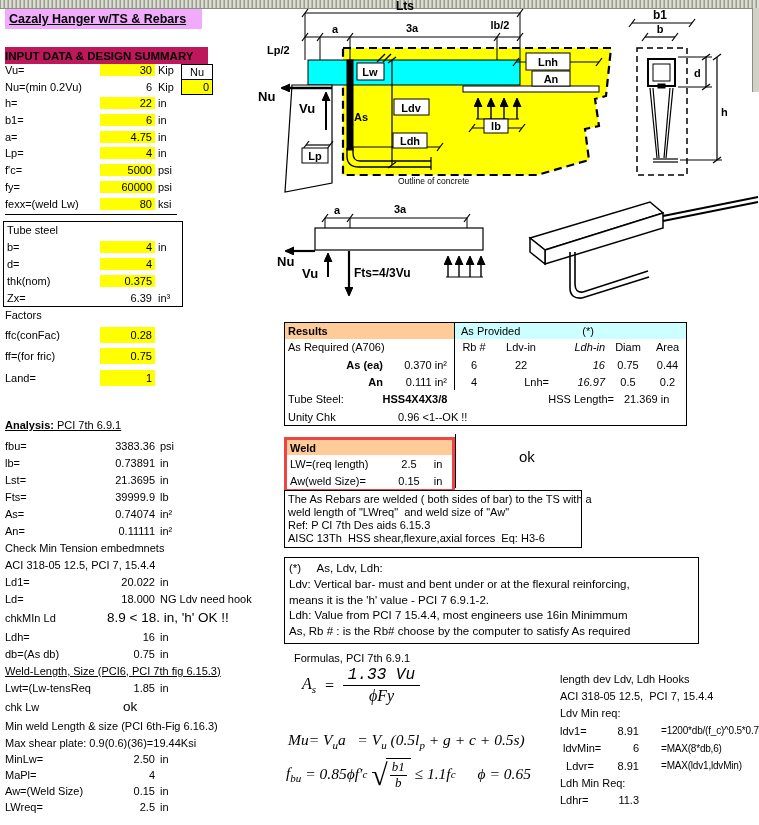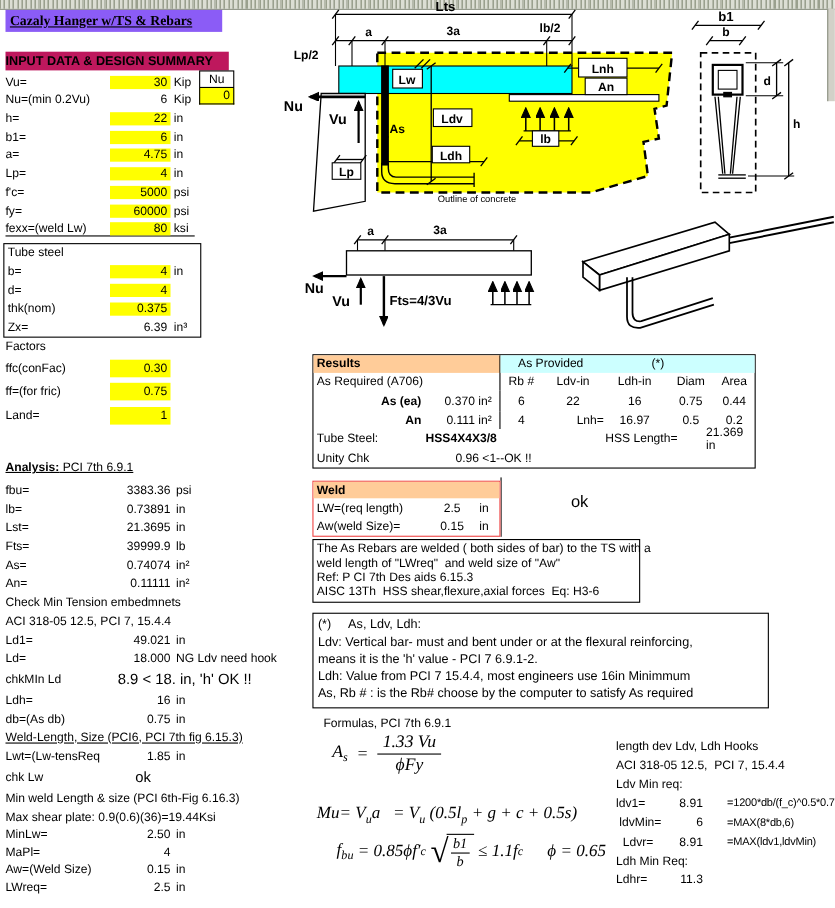--- a/index.html
+++ b/index.html
@@ -7,29 +7,29 @@
           font-family:"Liberation Sans",sans-serif;font-size:11px;color:#000;}
 
   
   .top-border{position:absolute;left:0;top:0;width:759px;height:8px;
     background:repeating-linear-gradient(90deg,#9aa08e 0 1px,#dcded4 1px 3px,#b6baac 3px 4px);
     border-bottom:1px solid #8a8f80;}
   .right-strip{position:absolute;left:752px;top:8px;width:7px;height:84px;
     background:#d2d1c8;border-left:1px solid #8a8f80;}
 
   
-  .title-band{position:absolute;left:5px;top:9px;width:197px;height:20px;background:#8b5cf6;
-    display:flex;align-items:center;padding-left:4px;box-sizing:border-box;font-family:Liberation Serif, serif;}
+  .title-band{position:absolute;left:5px;top:9px;width:197px;height:20px;background:#f0abfc;
+    display:flex;align-items:center;padding-left:4px;box-sizing:border-box;}
   .title-band span{font-weight:bold;font-size:12.5px;text-decoration:underline;}
   .input-header{position:absolute;left:5px;top:47px;width:203px;height:17px;background:#be185d;
     font-weight:bold;font-size:11.5px;display:flex;align-items:center;}
 
   
   .input-rows{position:absolute;left:5px;top:64px;width:172px;border-bottom:1.5px solid #000;}
-  .row{display:flex;align-items:flex-end;height:16.7px;}
+  .row{display:flex;align-items:flex-start;height:16.7px;}
   .lbl{width:95px;}
   .val{width:55px;text-align:right;padding-right:3px;box-sizing:border-box;}
   .y{background:#FFFF00;padding-left:15px;}
   .unit{padding-left:3px;}
 
   .nu-box{position:absolute;left:181px;top:64px;width:32px;}
   .nu-h{border:1px solid #000;height:14px;text-align:center;line-height:14px;}
   .nu-v{border:1px solid #000;border-top:none;height:14px;text-align:right;line-height:14px;padding-right:3px;}
 
   .tube-box{position:absolute;left:3px;top:221px;width:180px;border:1.3px solid #000;box-sizing:border-box;}
@@ -61,60 +61,60 @@
   .rtable{position:absolute;left:284px;top:322px;width:401px;border:1px solid #000;background:#fff;box-sizing:content-box;}
   .rt-row{display:flex;align-items:stretch;height:16px;}
   .rt-row.h19{height:19px;}
   .rt-left{width:170px;border-right:1px solid #000;display:flex;align-items:center;padding:0 3px;box-sizing:border-box;}
   .rt-right{flex:1;display:flex;align-items:center;}
   .hdr-l{background:#FFCC99;font-weight:bold;}
   .hdr-r{background:#CCFFFF;}
   .star{margin-left:62px;}
   .c1{width:38px;text-align:center;}
   .c2{width:56px;text-align:center;}
-  .c3{width:56px;text-align:center;}
+  .c3{width:56px;text-align:right;font-style:italic;}
   .c4{width:46px;text-align:center;}
   .c5{width:33px;text-align:center;}
   .as-l{width:95px;text-align:right;font-weight:bold;}
   .as-v{flex:1;text-align:right;padding-right:4px;}
-  .plain-row{display:flex;align-items:center;height:18px;padding:0 3px;gap:16px;}
+  .plain-row{display:flex;align-items:center;height:18px;padding:0 3px;}
   .ts1{width:76px;}
   .ts2{width:102px;font-weight:bold;text-align:center;}
   .ts3{width:148px;text-align:right;}
   .ts4{padding-left:10px;}
   .un1{width:76px;}
   .un2{padding-left:34px;}
 
   .vline{position:absolute;left:455px;top:434px;width:1px;height:54px;background:#000;}
   .ok-big{position:absolute;left:519px;top:448px;font-size:15px;}
 
-  .weld-box{position:absolute;left:284px;top:437px;width:171px;border:1px solid #ef4444;box-sizing:border-box;background:#fff;}
+  .weld-box{position:absolute;left:284px;top:437px;width:171px;border:3px solid #ef4444;box-sizing:border-box;background:#fff;}
   .w-head{background:#FFCC99;font-weight:bold;height:15px;display:flex;align-items:center;padding:0 3px;}
   .w-row{display:flex;align-items:center;height:17px;padding:0 3px;}
   .w-lbl{flex:1;font-weight:normal;}
   .w-val{width:36px;text-align:center;}
   .w-unit{width:22px;text-align:center;}
 
   .note1{position:absolute;left:284px;top:490px;width:298px;border:1px solid #000;box-sizing:border-box;
          padding:2px 3px;font-size:11px;line-height:13px;background:#fff;}
   .note2{position:absolute;left:284px;top:557px;width:415px;border:1px solid #000;box-sizing:border-box;
          padding:3px 4px;font-size:11.5px;line-height:15.8px;background:#fff;}
   .note1 div,.note2 div{white-space:pre;}
 
   
   .f-head{position:absolute;left:294px;top:652px;}
   .serif{font-family:"Liberation Serif",serif;font-style:italic;}
   .formula1{position:absolute;left:302px;top:666px;display:flex;align-items:center;font-size:16px;}
   .formula1 sub,.formula2 sub,.formula3 sub{font-size:11px;}
   .frac{display:inline-flex;flex-direction:column;text-align:center;margin-left:8px;}
-  .frac .num{border-bottom:1.3px solid #000;padding:0 5px 1px;}
+  .frac .num{border-bottom:1.3px solid #000;padding:0 5px 1px;font-family:Liberation Mono, monospace;}
   .frac .den{padding-top:1px;}
   .feq{margin-left:8px;}
   .formula2{position:absolute;left:288px;top:731px;font-size:15.5px;white-space:pre;}
-  .formula3{position:absolute;left:286px;top:758px;display:flex;align-items:center;font-size:15.5px;white-space:pre;margin-left:20px;}
+  .formula3{position:absolute;left:286px;top:758px;display:flex;align-items:center;font-size:15.5px;white-space:pre;}
   .rad{font-size:30px;font-style:normal;line-height:0.85;margin:0 -2px 0 4px;}
   .sfrac{display:inline-flex;flex-direction:column;align-items:center;border-top:1.5px solid #000;
          font-size:13px;line-height:1.15;padding:1px 4px 0;}
   .sfrac .sn{border-bottom:1px solid #000;padding:0 2px;}
   .phi-eq{margin-left:22px;}
 
   
   .ldv-block{position:absolute;left:560px;top:670px;width:199px;font-size:11px;}
   .lrow{display:flex;align-items:center;height:17.4px;white-space:pre;}
   .ll{width:47px;}
@@ -218,21 +218,21 @@
         <span class="tlbl">Zx=</span>
         <span class="tval">6.39</span>
         <span class="unit">in³</span>
       </div>
   </div>
 
   <div class="factors-title">Factors</div>
   <div class="factors">
     <div class="frow">
         <span class="lbl">ffc(conFac)</span>
-        <span class="val y">0.30</span>
+        <span class="val y">0.28</span>
       </div>
     <div class="frow">
         <span class="lbl">ff=(for fric)</span>
         <span class="val y">0.75</span>
       </div>
     <div class="frow">
         <span class="lbl">Land=</span>
         <span class="val y">1</span>
       </div>
   </div>
@@ -266,21 +266,21 @@
       </div>
     <div class="arow">
         <span class="albl">An=</span>
         <span class="aval">0.11111</span>
         <span class="aunit">in²</span>
       </div>
     <div class="anote">Check Min Tension embedmnets</div>
     <div class="anote">ACI 318-05 12.5,  PCI 7, 15.4.4</div>
     <div class="arow">
         <span class="albl">Ld1=</span>
-        <span class="aval">49.021</span>
+        <span class="aval">20.022</span>
         <span class="aunit">in</span>
       </div>
     <div class="arow">
         <span class="albl">Ld=</span>
         <span class="aval">18.000</span>
         <span class="aunit">NG Ldv need hook</span>
       </div>
     <div class="chkrow">
         <span class="albl">chkMIn Ld</span>
         <span class="chkbig">8.9 &lt; 18. in, 'h' OK !!</span>
@@ -490,21 +490,21 @@
       <line x1="413" y1="221" x2="508" y2="202" stroke-width="1.8"></line>
       <path d="M 320,252 L 320,288 Q 320,299 332,298 L 399,277" fill="none" stroke-width="1.6"></path>
       <path d="M 325,252 L 325,284 Q 325,293 333,292 L 398,271" fill="none" stroke-width="1.6"></path>
     </g>
   </svg>
 
   <div class="rtable">
     <div class="rt-row">
       <div class="rt-left hdr-l">Results</div>
       <div class="rt-right hdr-r">
-        <span style="padding-left:16px">As Provided</span>
+        <span style="padding-left:6px">As Provided</span>
         <span class="star">(*)</span>
       </div>
     </div>
     <div class="rt-row">
       <div class="rt-left">As Required (A706)</div>
       <div class="rt-right">
         <span class="c1">Rb #</span>
         <span class="c2">Ldv-in</span>
         <span class="c3">Ldh-in</span>
         <span class="c4">Diam</span>

